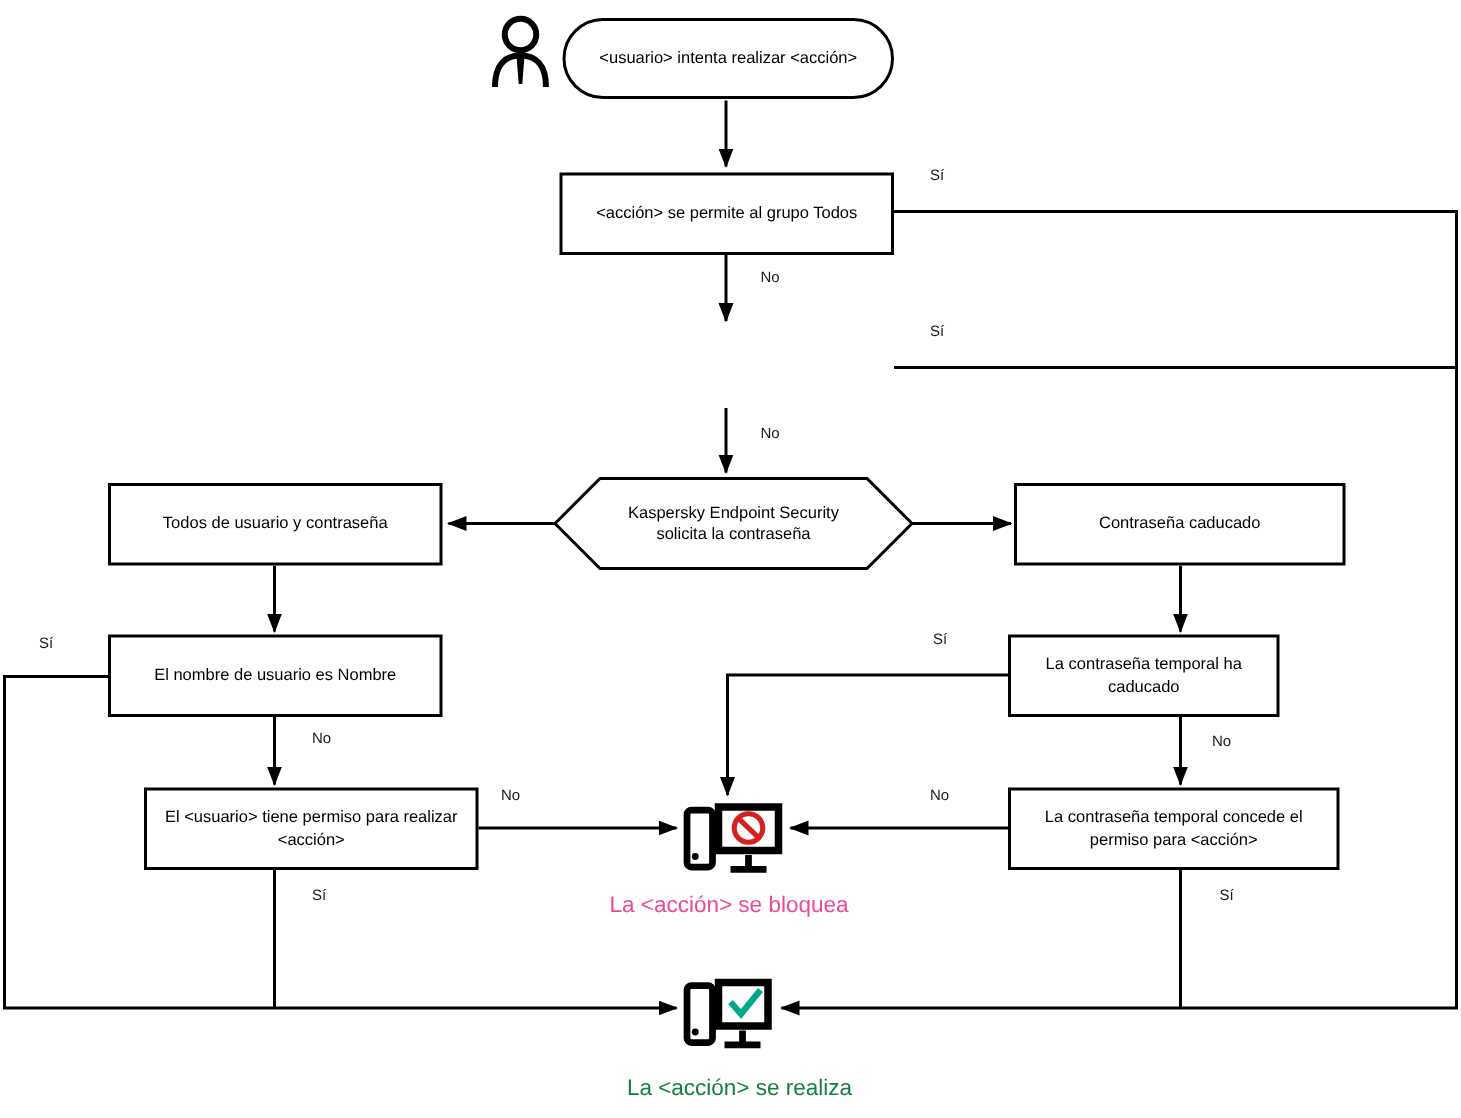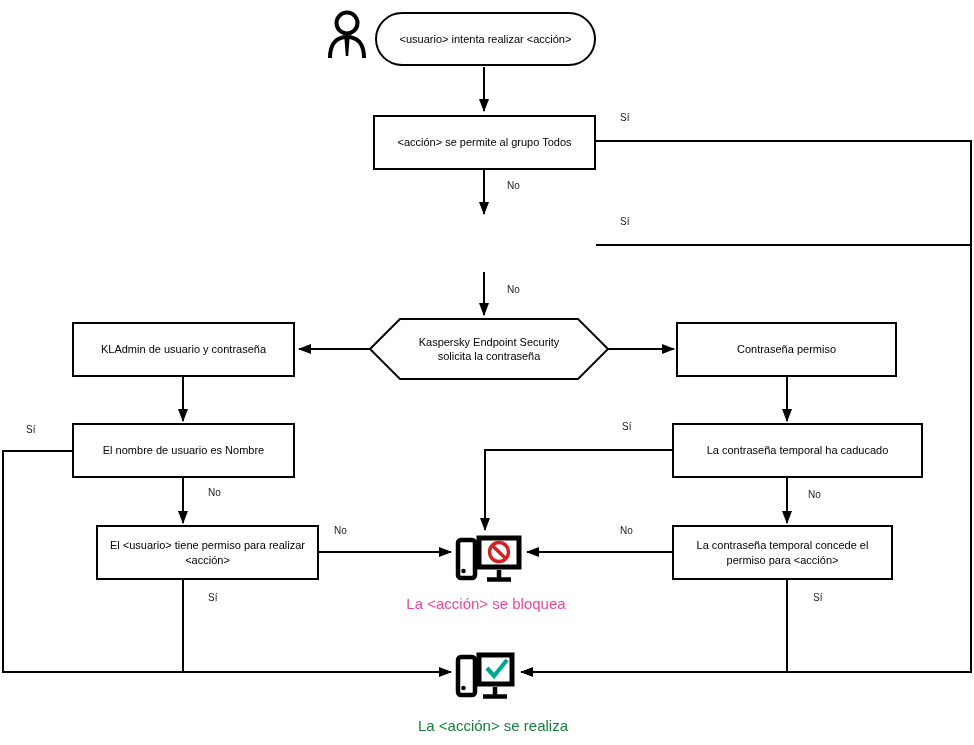--- a/index.html
+++ b/index.html
@@ -91,29 +91,29 @@
     </g>
   </svg>
 
   <div class="node stadium" style="left:375px;top:12px;width:221px;height:54px;">&lt;usuario&gt; intenta realizar &lt;acción&gt;</div>
 
   <div class="node rect" style="left:373px;top:115px;width:223px;height:55px;">&lt;acción&gt; se permite al grupo Todos</div>
 
 
   <div class="node hextext" style="left:392px;top:319px;width:194px;height:60px;">Kaspersky Endpoint Security solicita la contraseña</div>
 
-  <div class="node rect" style="left:72px;top:322px;width:223px;height:55px;">KLAdmin de usuario y contraseña</div>
+  <div class="node rect" style="left:72px;top:322px;width:223px;height:55px;">Todos de usuario y contraseña</div>
 
   <div class="node rect" style="left:72px;top:423px;width:223px;height:55px;">El nombre de usuario es Nombre</div>
 
   <div class="node rect" style="left:72px;top:525px;width:223px;height:55px;margin-left:24px;">El &lt;usuario&gt; tiene permiso para realizar &lt;acción&gt;</div>
 
-  <div class="node rect" style="left:676px;top:322px;width:221px;height:55px;">Contraseña permiso</div>
+  <div class="node rect" style="left:676px;top:322px;width:221px;height:55px;">Contraseña caducado</div>
 
-  <div class="node rect" style="left:672px;top:423px;width:251px;height:55px;">La contraseña temporal ha caducado</div>
+  <div class="node rect" style="left:672px;top:423px;width:181px;height:55px;">La contraseña temporal ha caducado</div>
 
   <div class="node rect" style="left:672px;top:525px;width:221px;height:55px;">La contraseña temporal concede el permiso para &lt;acción&gt;</div>
 
   <span class="edge-label" style="left:620px;top:112px;">Sí</span>
   <span class="edge-label" style="left:507px;top:180px;">No</span>
   <span class="edge-label" style="left:620px;top:216px;">Sí</span>
   <span class="edge-label" style="left:507px;top:284px;">No</span>
   <span class="edge-label" style="left:26px;top:424px;">Sí</span>
   <span class="edge-label" style="left:208px;top:487px;">No</span>
   <span class="edge-label" style="left:208px;top:592px;">Sí</span>

